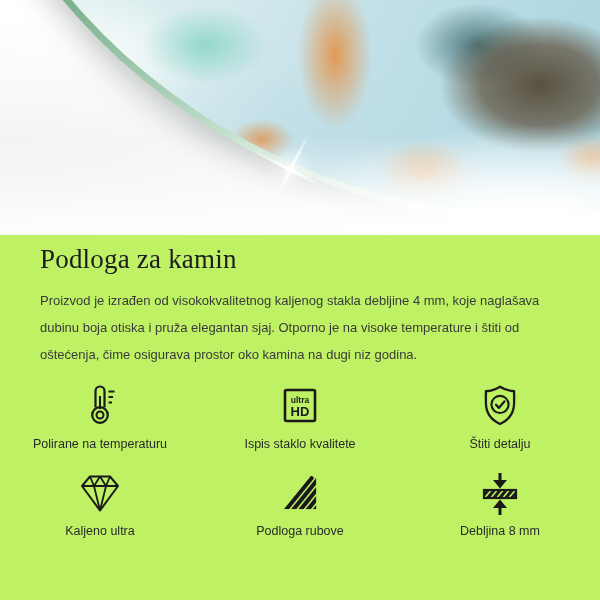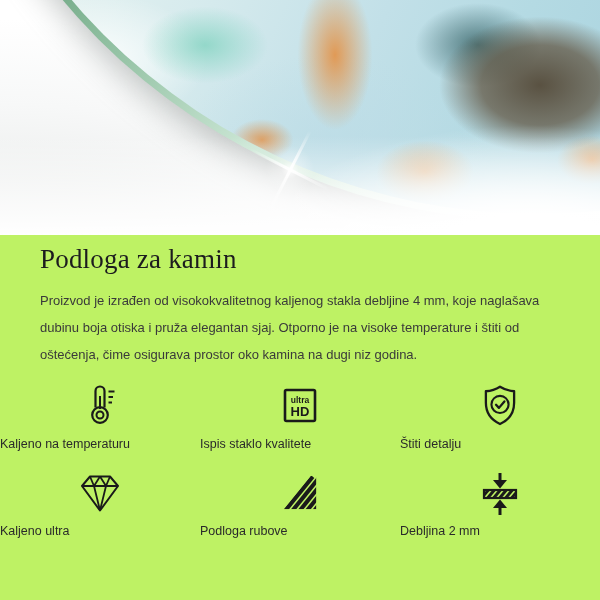--- a/index.html
+++ b/index.html
@@ -64,21 +64,21 @@
   .desc {
     margin:9px 40px 0 40px; max-width:524px;
     font-size:13px; line-height:27px; color:#3a3a3a;
   }
 
   
   .features {
     margin-top:15px; display:grid; grid-template-columns:repeat(3,200px);
     row-gap:19px; justify-items:center;
   }
-  .feature { display:flex; flex-direction:column; width:100%; }
+  .feature { display:flex; flex-direction:column; align-items:center; width:100%; }
   .feature .iconbox { height:46px; display:flex; align-items:center; justify-content:center; }
   .feature .label { margin-top:8px; font-size:12.5px; color:#2a2a2a; }
   .icon-stroke { stroke:#1a1a1a; fill:none; }
   svg text { font-family:"Liberation Sans", sans-serif; fill:#1a1a1a; }
 </style>
 </head>
 <body>
 
 <div class="page">
 
@@ -106,21 +106,21 @@
         <svg width="44" height="46" viewBox="0 0 44 46">
           <path class="icon-stroke" stroke-width="2.2" d="M17.5 24.5 V8 A4.5 4.5 0 0 1 26.5 8 V24.5"></path>
           <circle class="icon-stroke" stroke-width="2.2" cx="22" cy="32" r="7.8"></circle>
           <circle class="icon-stroke" stroke-width="2" cx="22" cy="32" r="3.5"></circle>
           <line class="icon-stroke" stroke-width="2" x1="22" y1="13" x2="22" y2="26"></line>
           <line class="icon-stroke" stroke-width="2" x1="30.5" y1="8.5" x2="36.5" y2="8.5"></line>
           <line class="icon-stroke" stroke-width="2" x1="30.5" y1="14" x2="35" y2="14"></line>
           <line class="icon-stroke" stroke-width="2" x1="30.5" y1="19.5" x2="34" y2="19.5"></line>
         </svg>
       </div>
-      <div class="label">Kaljeno na temperaturu</div>
+      <div class="label">Polirane na temperaturu</div>
     </div>
 
     <div class="feature">
       <div class="iconbox">
         <svg width="44" height="44" viewBox="0 0 44 44">
           <rect class="icon-stroke" stroke-width="2.6" x="7" y="6" width="30" height="31" rx="1.5"></rect>
           <text x="22" y="18.5" text-anchor="middle" font-size="8.5" font-weight="600">ultra</text>
           <text x="22" y="32" text-anchor="middle" font-size="13" font-weight="700">HD</text>
         </svg>
       </div>
@@ -186,17 +186,17 @@
             <line class="icon-stroke" stroke-width="3" x1="8" y1="29" x2="18" y2="17"></line>
             <line class="icon-stroke" stroke-width="3" x1="14" y1="29" x2="24" y2="17"></line>
             <line class="icon-stroke" stroke-width="3" x1="20" y1="29" x2="30" y2="17"></line>
             <line class="icon-stroke" stroke-width="3" x1="26" y1="29" x2="36" y2="17"></line>
             <line class="icon-stroke" stroke-width="3" x1="32" y1="29" x2="42" y2="17"></line>
           </g>
           <polygon fill="#1a1a1a" points="15,37 29,37 22,28.5"></polygon>
           <line class="icon-stroke" stroke-width="3" x1="22" y1="36" x2="22" y2="44"></line>
         </svg>
       </div>
-      <div class="label">Debljina 2 mm</div>
+      <div class="label">Debljina 8 mm</div>
     </div>
 
   </div>
 </div>
 
 </body></html>

